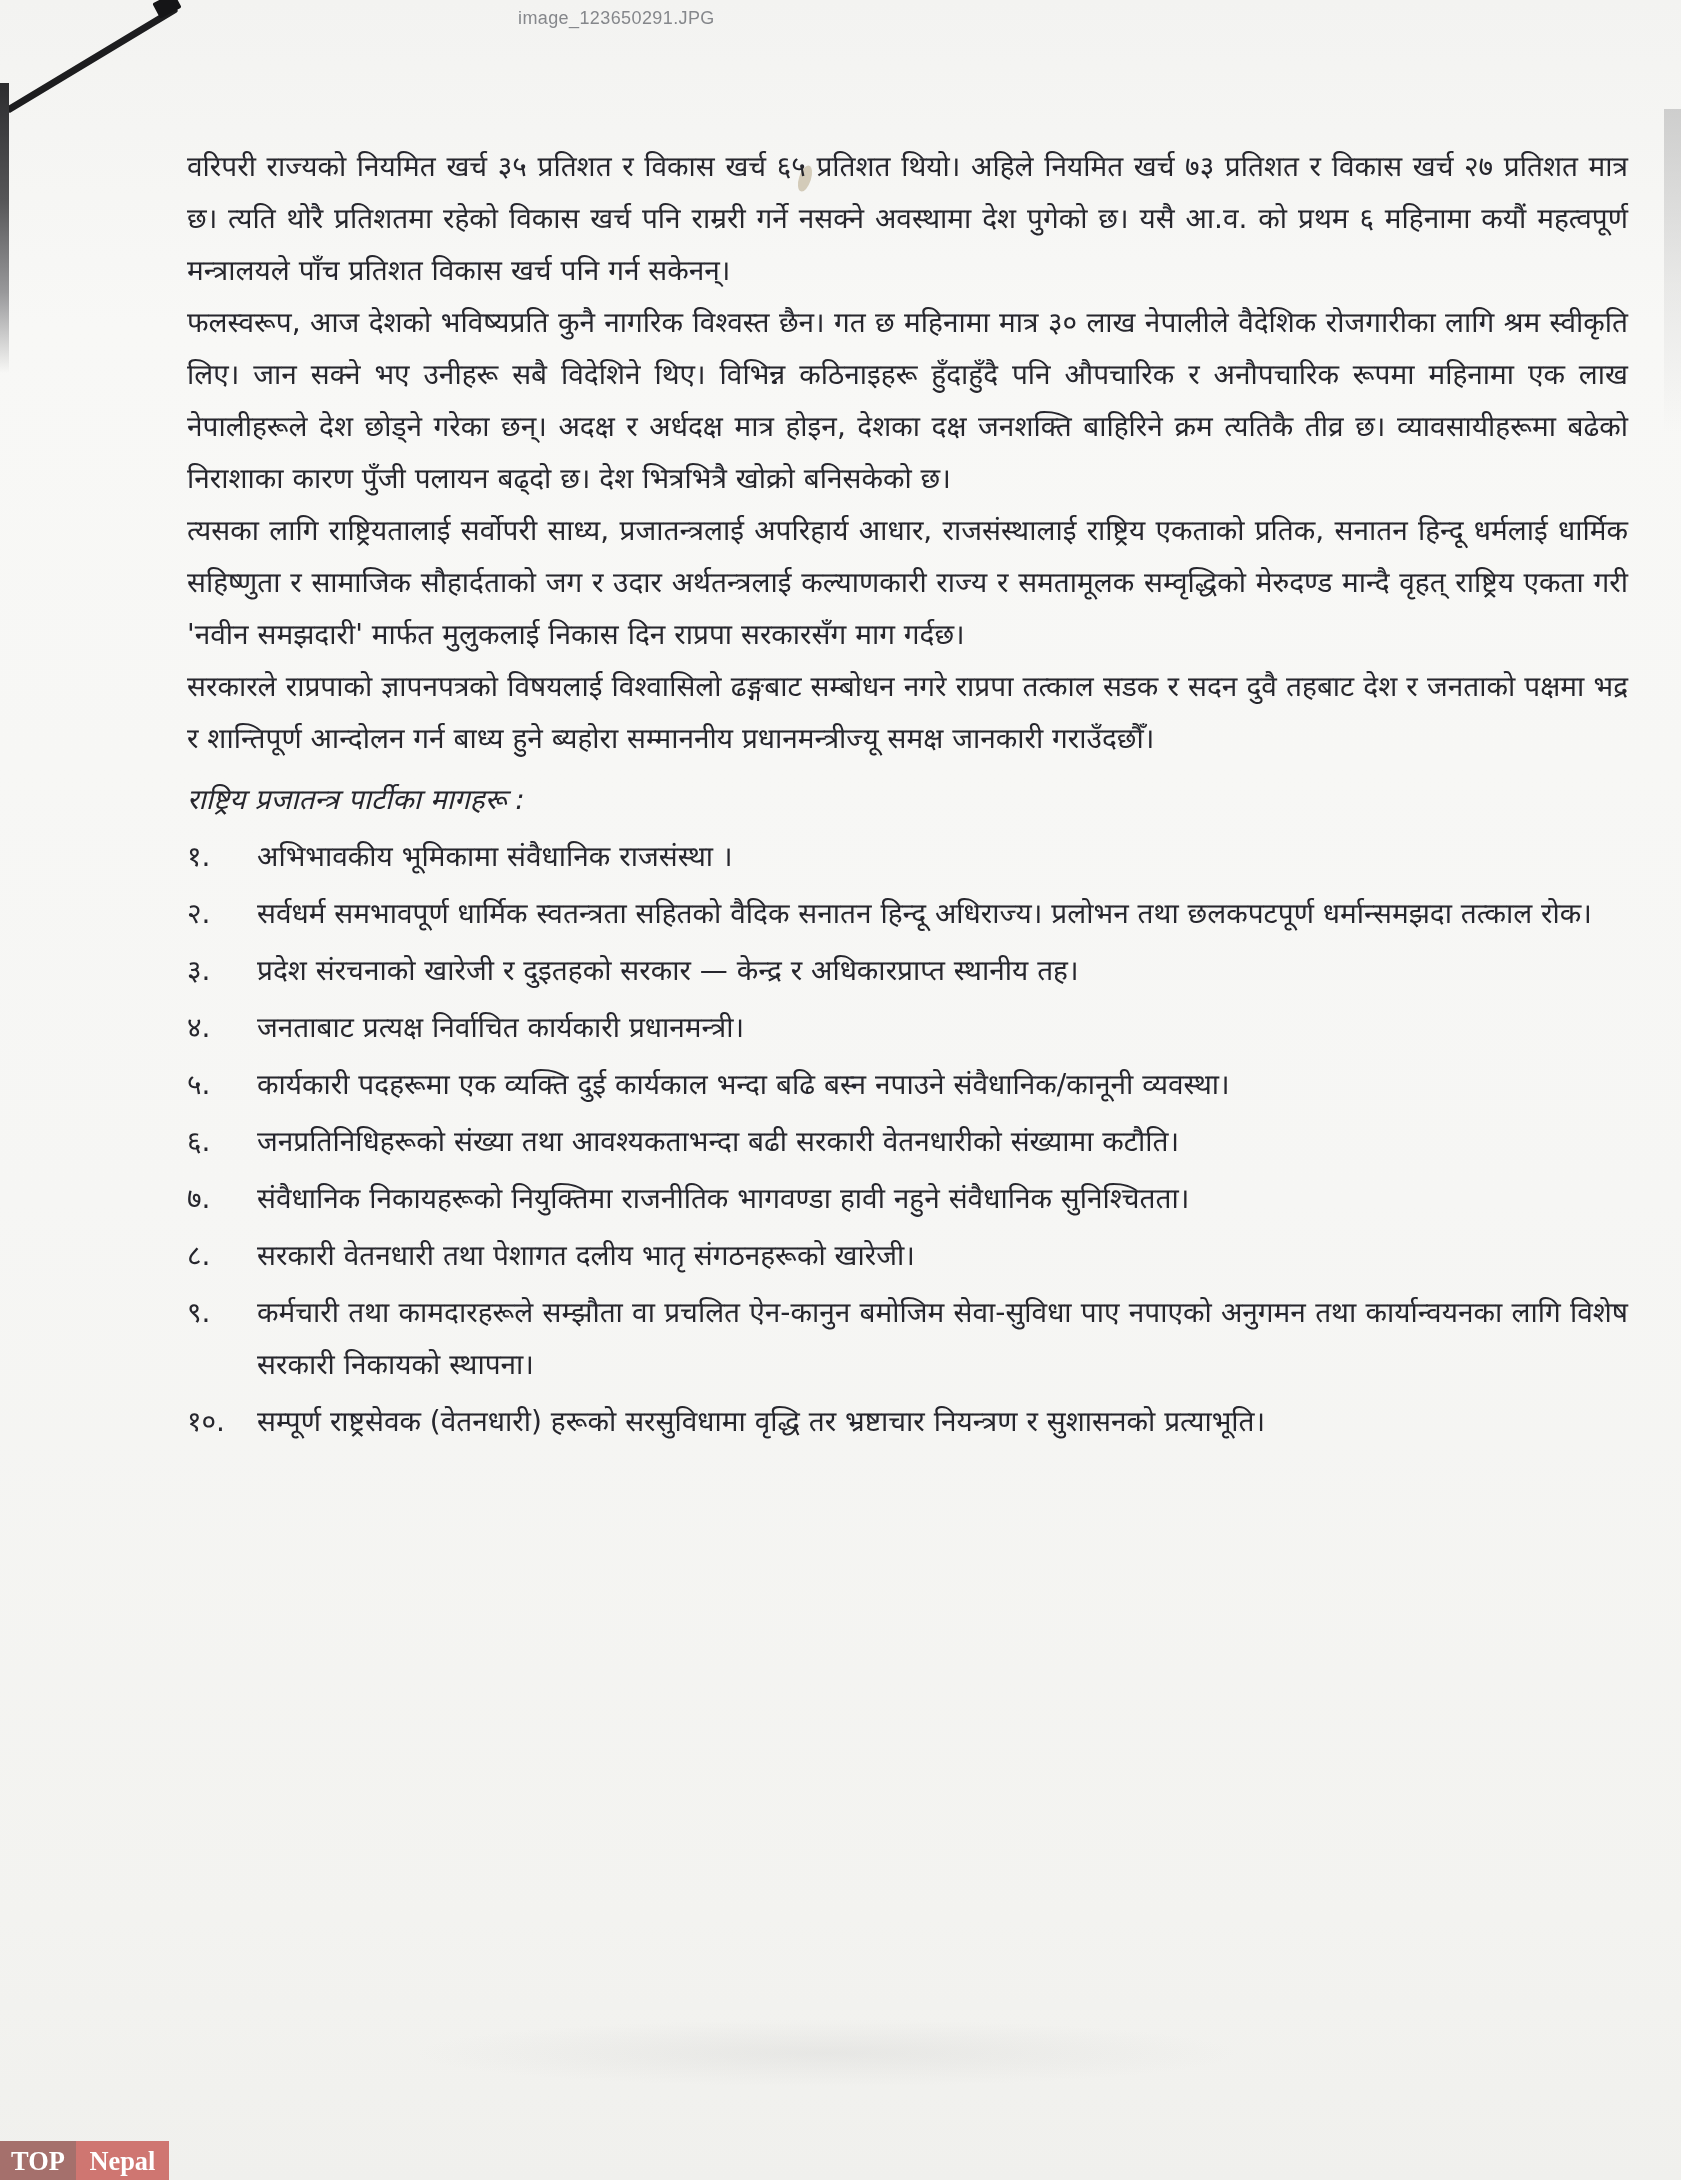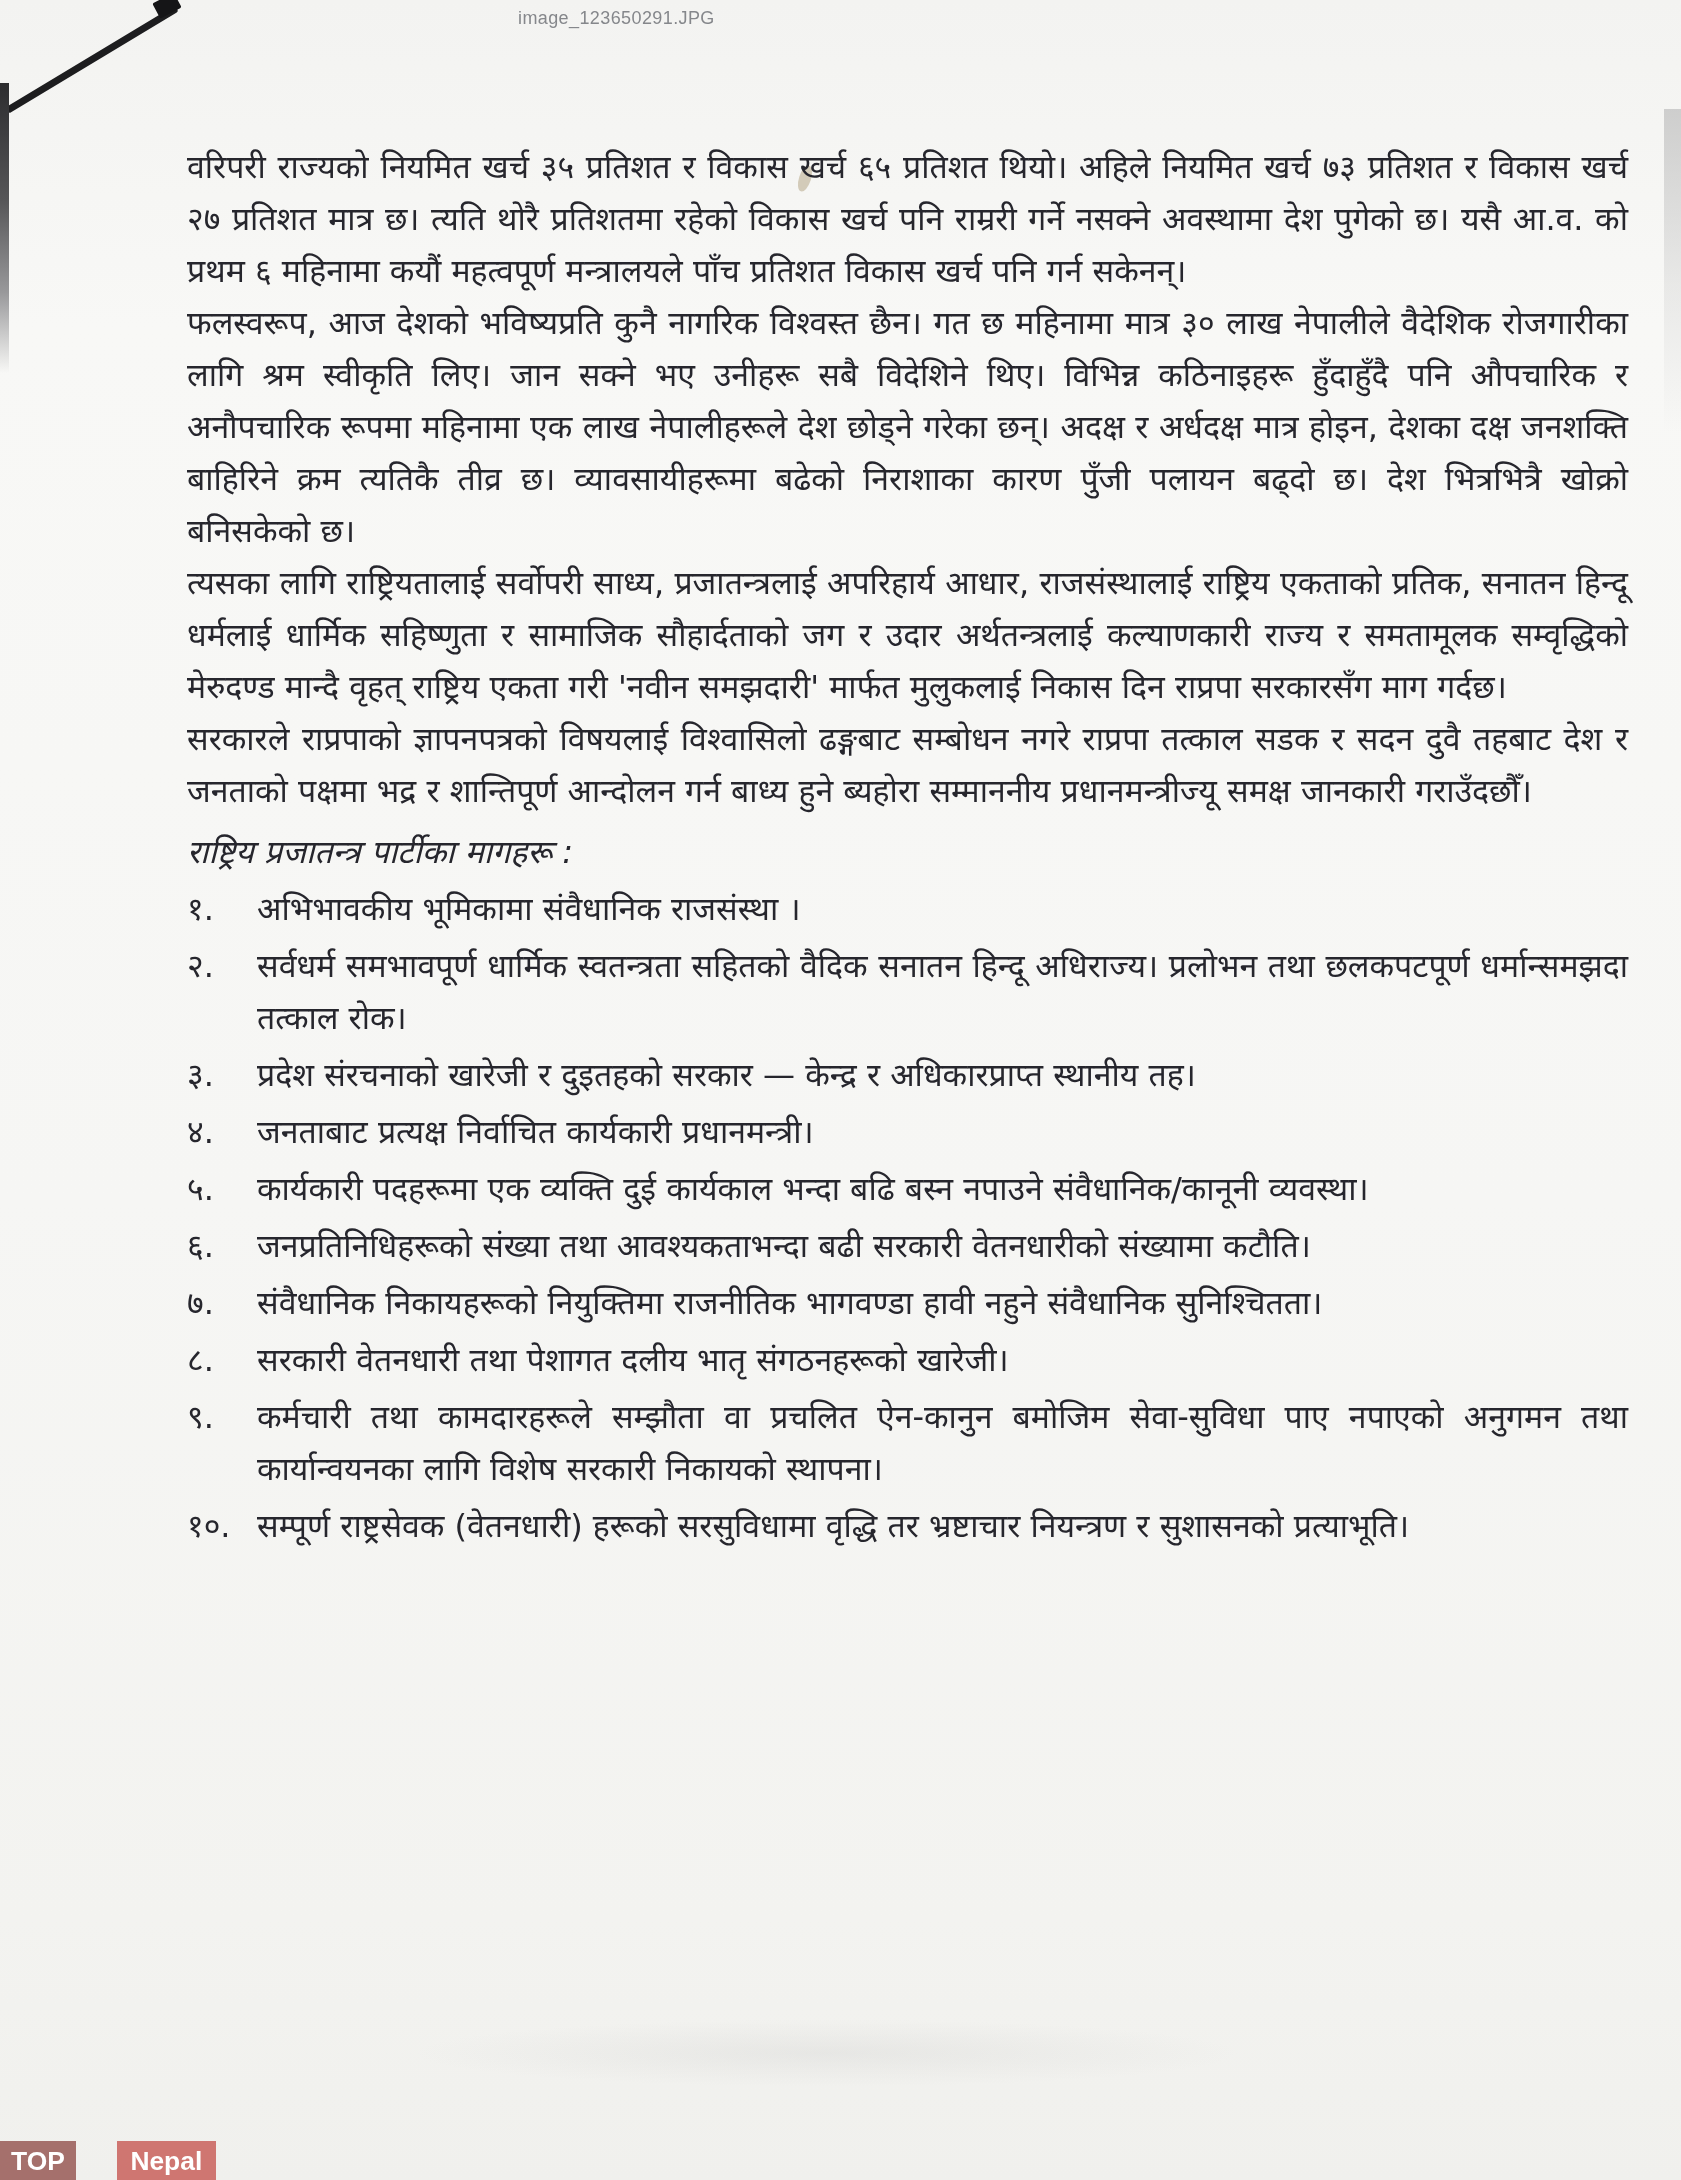--- a/index.html
+++ b/index.html
@@ -84,21 +84,21 @@
     height: 68px;
     background: radial-gradient(ellipse at center, rgba(175,175,175,0.16) 0%, rgba(175,175,175,0) 70%);
   }
   
   .doc {
     position: absolute;
     left: 187px;
     top: 141px;
     width: 1441px;
     color: #26262d;
-    font-size: 32px;
+    font-size: 28px;
     line-height: 52px;
     text-align: justify;
   }
   .para { margin: 0; }
   .para.indent { text-indent: 55px; }
   .list-heading {
     margin: 8.5px 0 5.1px 0;
     text-align: left;
     font-style: italic;
   }
@@ -115,25 +115,24 @@
     flex: 1;
     text-align: justify;
   }
   
   .watermark {
     position: absolute;
     left: 0;
     bottom: 0;
     display: flex;
     height: 40px;
-    font-family: Liberation Sans, sans-serif;
+    font-family: Liberation Serif, serif;
     font-weight: bold;
     font-size: 26.4px;
     color: #ffffff;
-    gap: 41px;
   }
   .wm-top {
     background: #a5706c;
     display: flex;
     align-items: center;
     padding: 0 11px;
   }
   .wm-nepal {
     background: #cf7671;
     display: flex;

